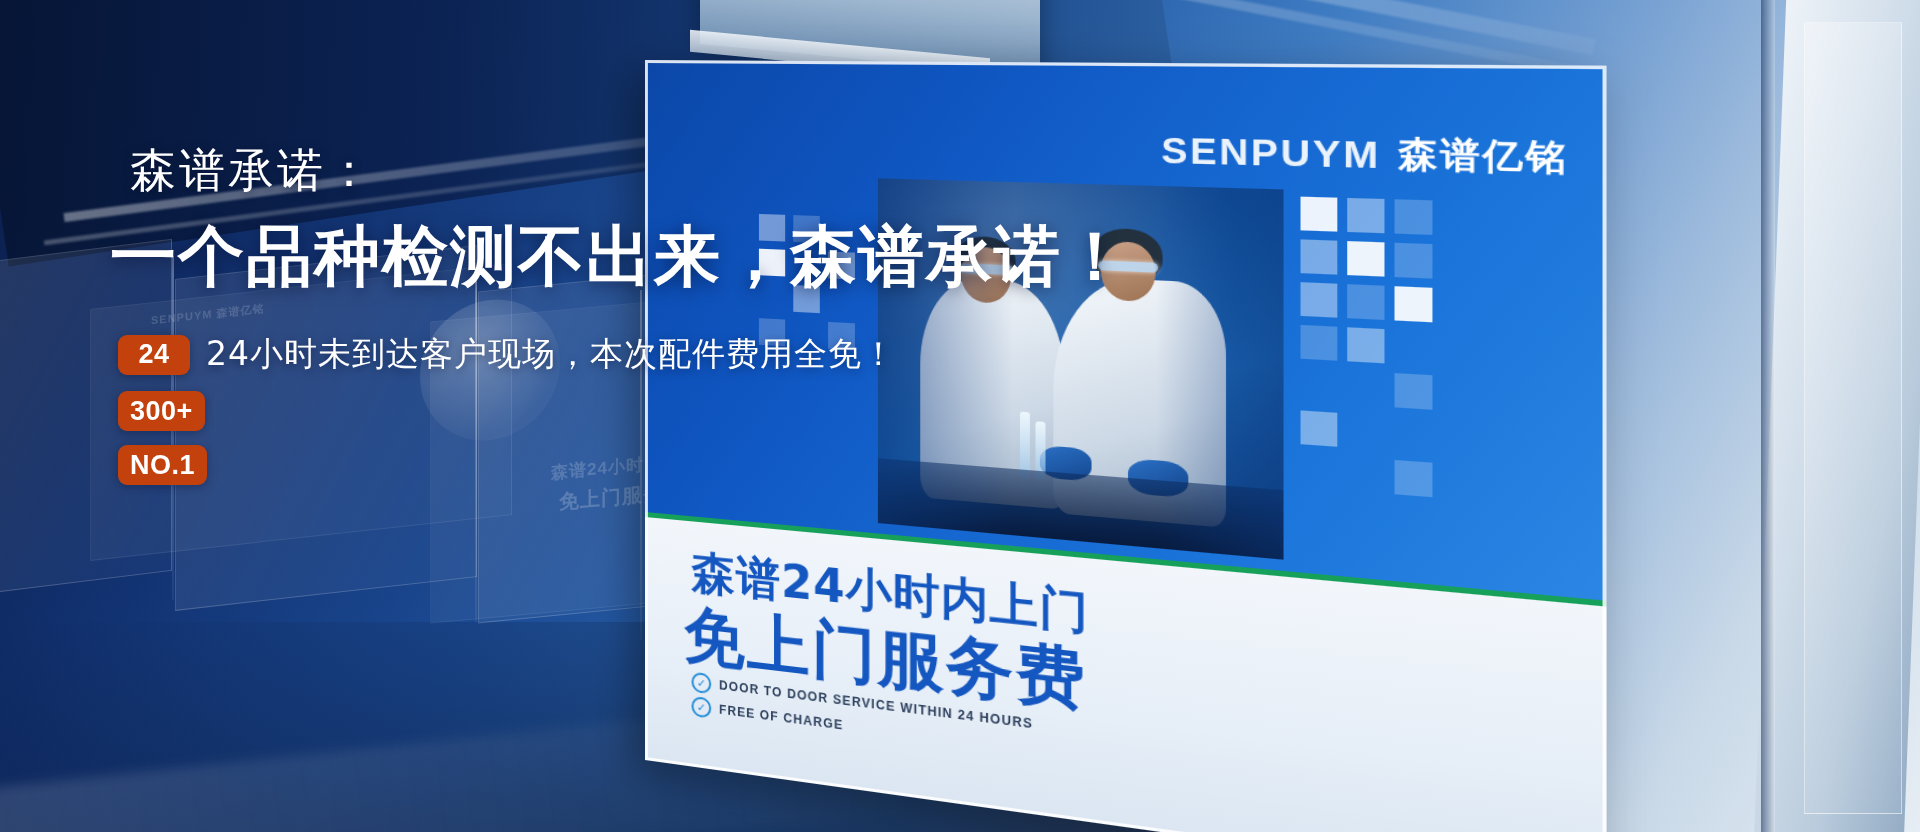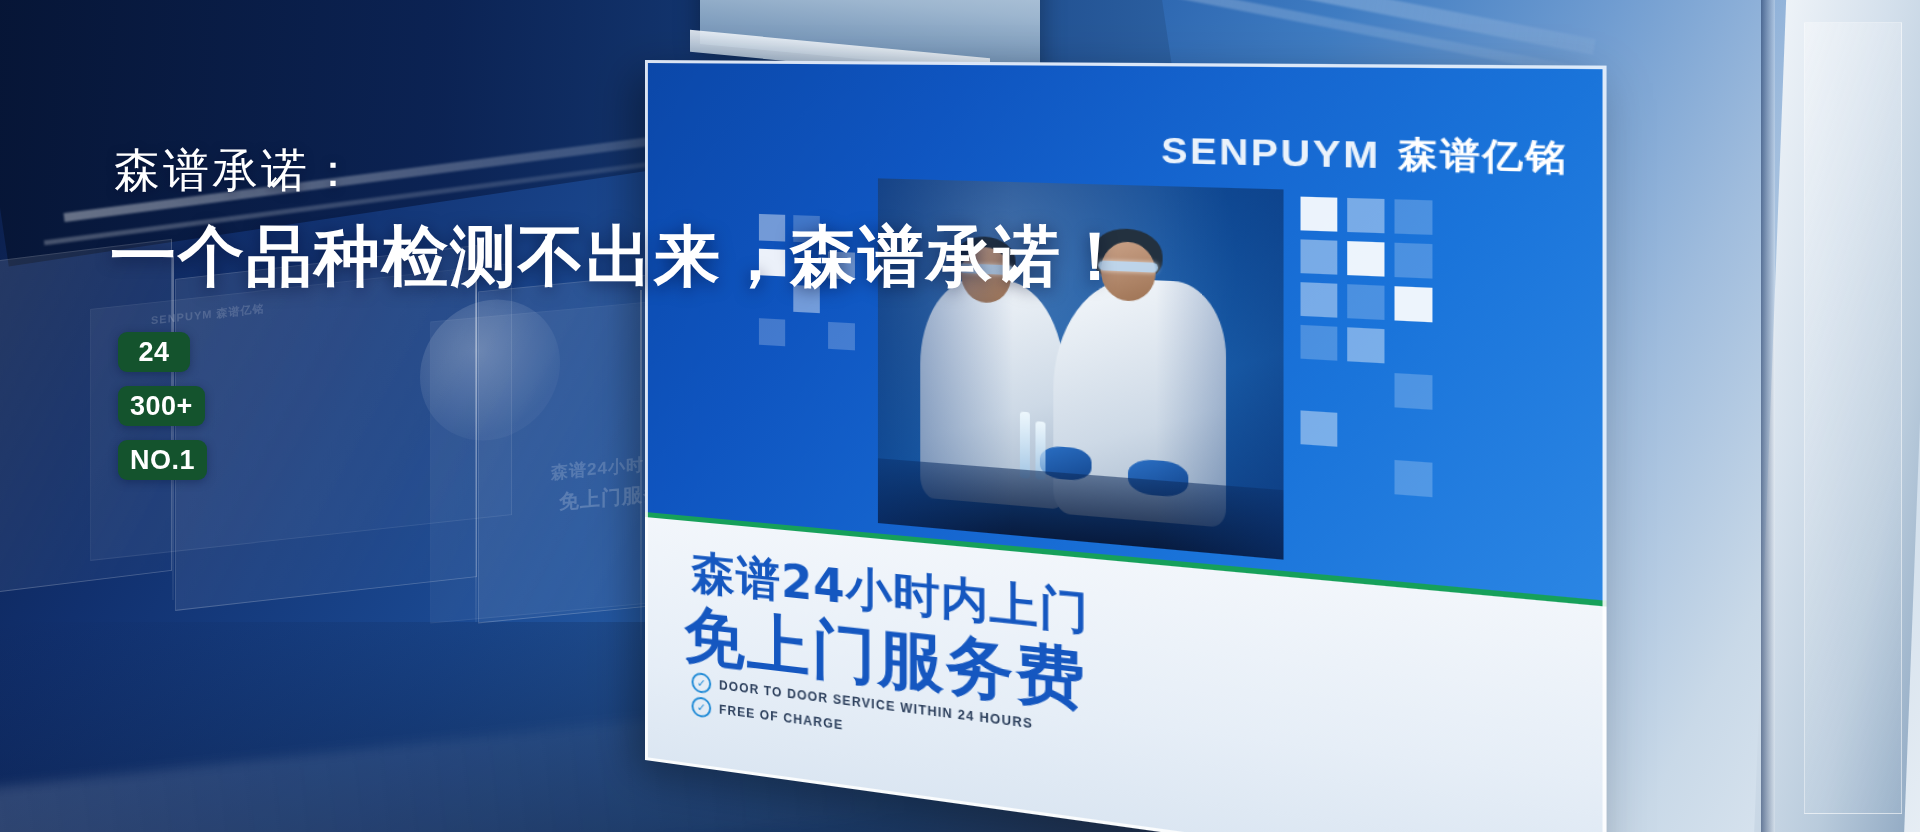--- a/index.html
+++ b/index.html
@@ -187,33 +187,33 @@
     color:#1f8ad6;font-size:11px;line-height:1;font-weight:700;
   }
   .en-txt{color:#2c3f5c;font-size:12px;letter-spacing:1.1px;font-weight:700;white-space:nowrap;}
 
   
   .copy{position:absolute;left:110px;top:140px;z-index:40;}
   .kicker{
     font-family:"DejaVu Sans","Liberation Sans",sans-serif;
     color:#ffffff;font-size:46px;font-weight:400;letter-spacing:3px;
     text-shadow:0 2px 10px rgba(0,10,40,.5);
-    margin:0 0 10px 4px;
+    margin:0 0 10px 20px;
   }
   .headline{
     font-family:"DejaVu Sans","Liberation Sans",sans-serif;
     color:#ffffff;font-size:66px;font-weight:700;letter-spacing:2px;
     margin:0 0 30px 0;white-space:nowrap;
     text-shadow:0 3px 16px rgba(0,10,40,.55);
   }
   .bullets{display:flex;flex-direction:column;gap:14px;margin-left:8px;}
   .bullet{display:flex;align-items:center;gap:16px;}
   .chip{
     min-width:72px;height:40px;border-radius:9px;
-    background:#14532d;color:#ffffff;
+    background:#c2410c;color:#ffffff;
     display:flex;align-items:center;justify-content:center;
     font-size:27px;font-weight:700;letter-spacing:.5px;padding:0 12px;
     box-sizing:border-box;
     box-shadow:0 2px 10px rgba(0,15,50,.35);
   }
   .btxt{
     font-family:"DejaVu Sans","Liberation Sans",sans-serif;
     color:#ffffff;font-size:33px;font-weight:400;letter-spacing:1px;white-space:nowrap;
     text-shadow:0 2px 10px rgba(0,10,40,.5);
   }
@@ -329,20 +329,21 @@
     <div class="board-frame"></div>
   </div>
 
   <div class="copy">
     <div class="kicker">森谱承诺：</div>
     <div class="headline">一个品种检测不出来，森谱承诺！</div>
 
     <div class="bullets">
       <div class="bullet">
         <span class="chip">24</span>
+        <span class="btxt">24小时未到达客户现场，本次配件费用全免！</span>
       </div>
       <div class="bullet">
         <span class="chip">300+</span>
       </div>
       <div class="bullet">
         <span class="chip">NO.1</span>
       </div>
     </div>
   </div>
 

